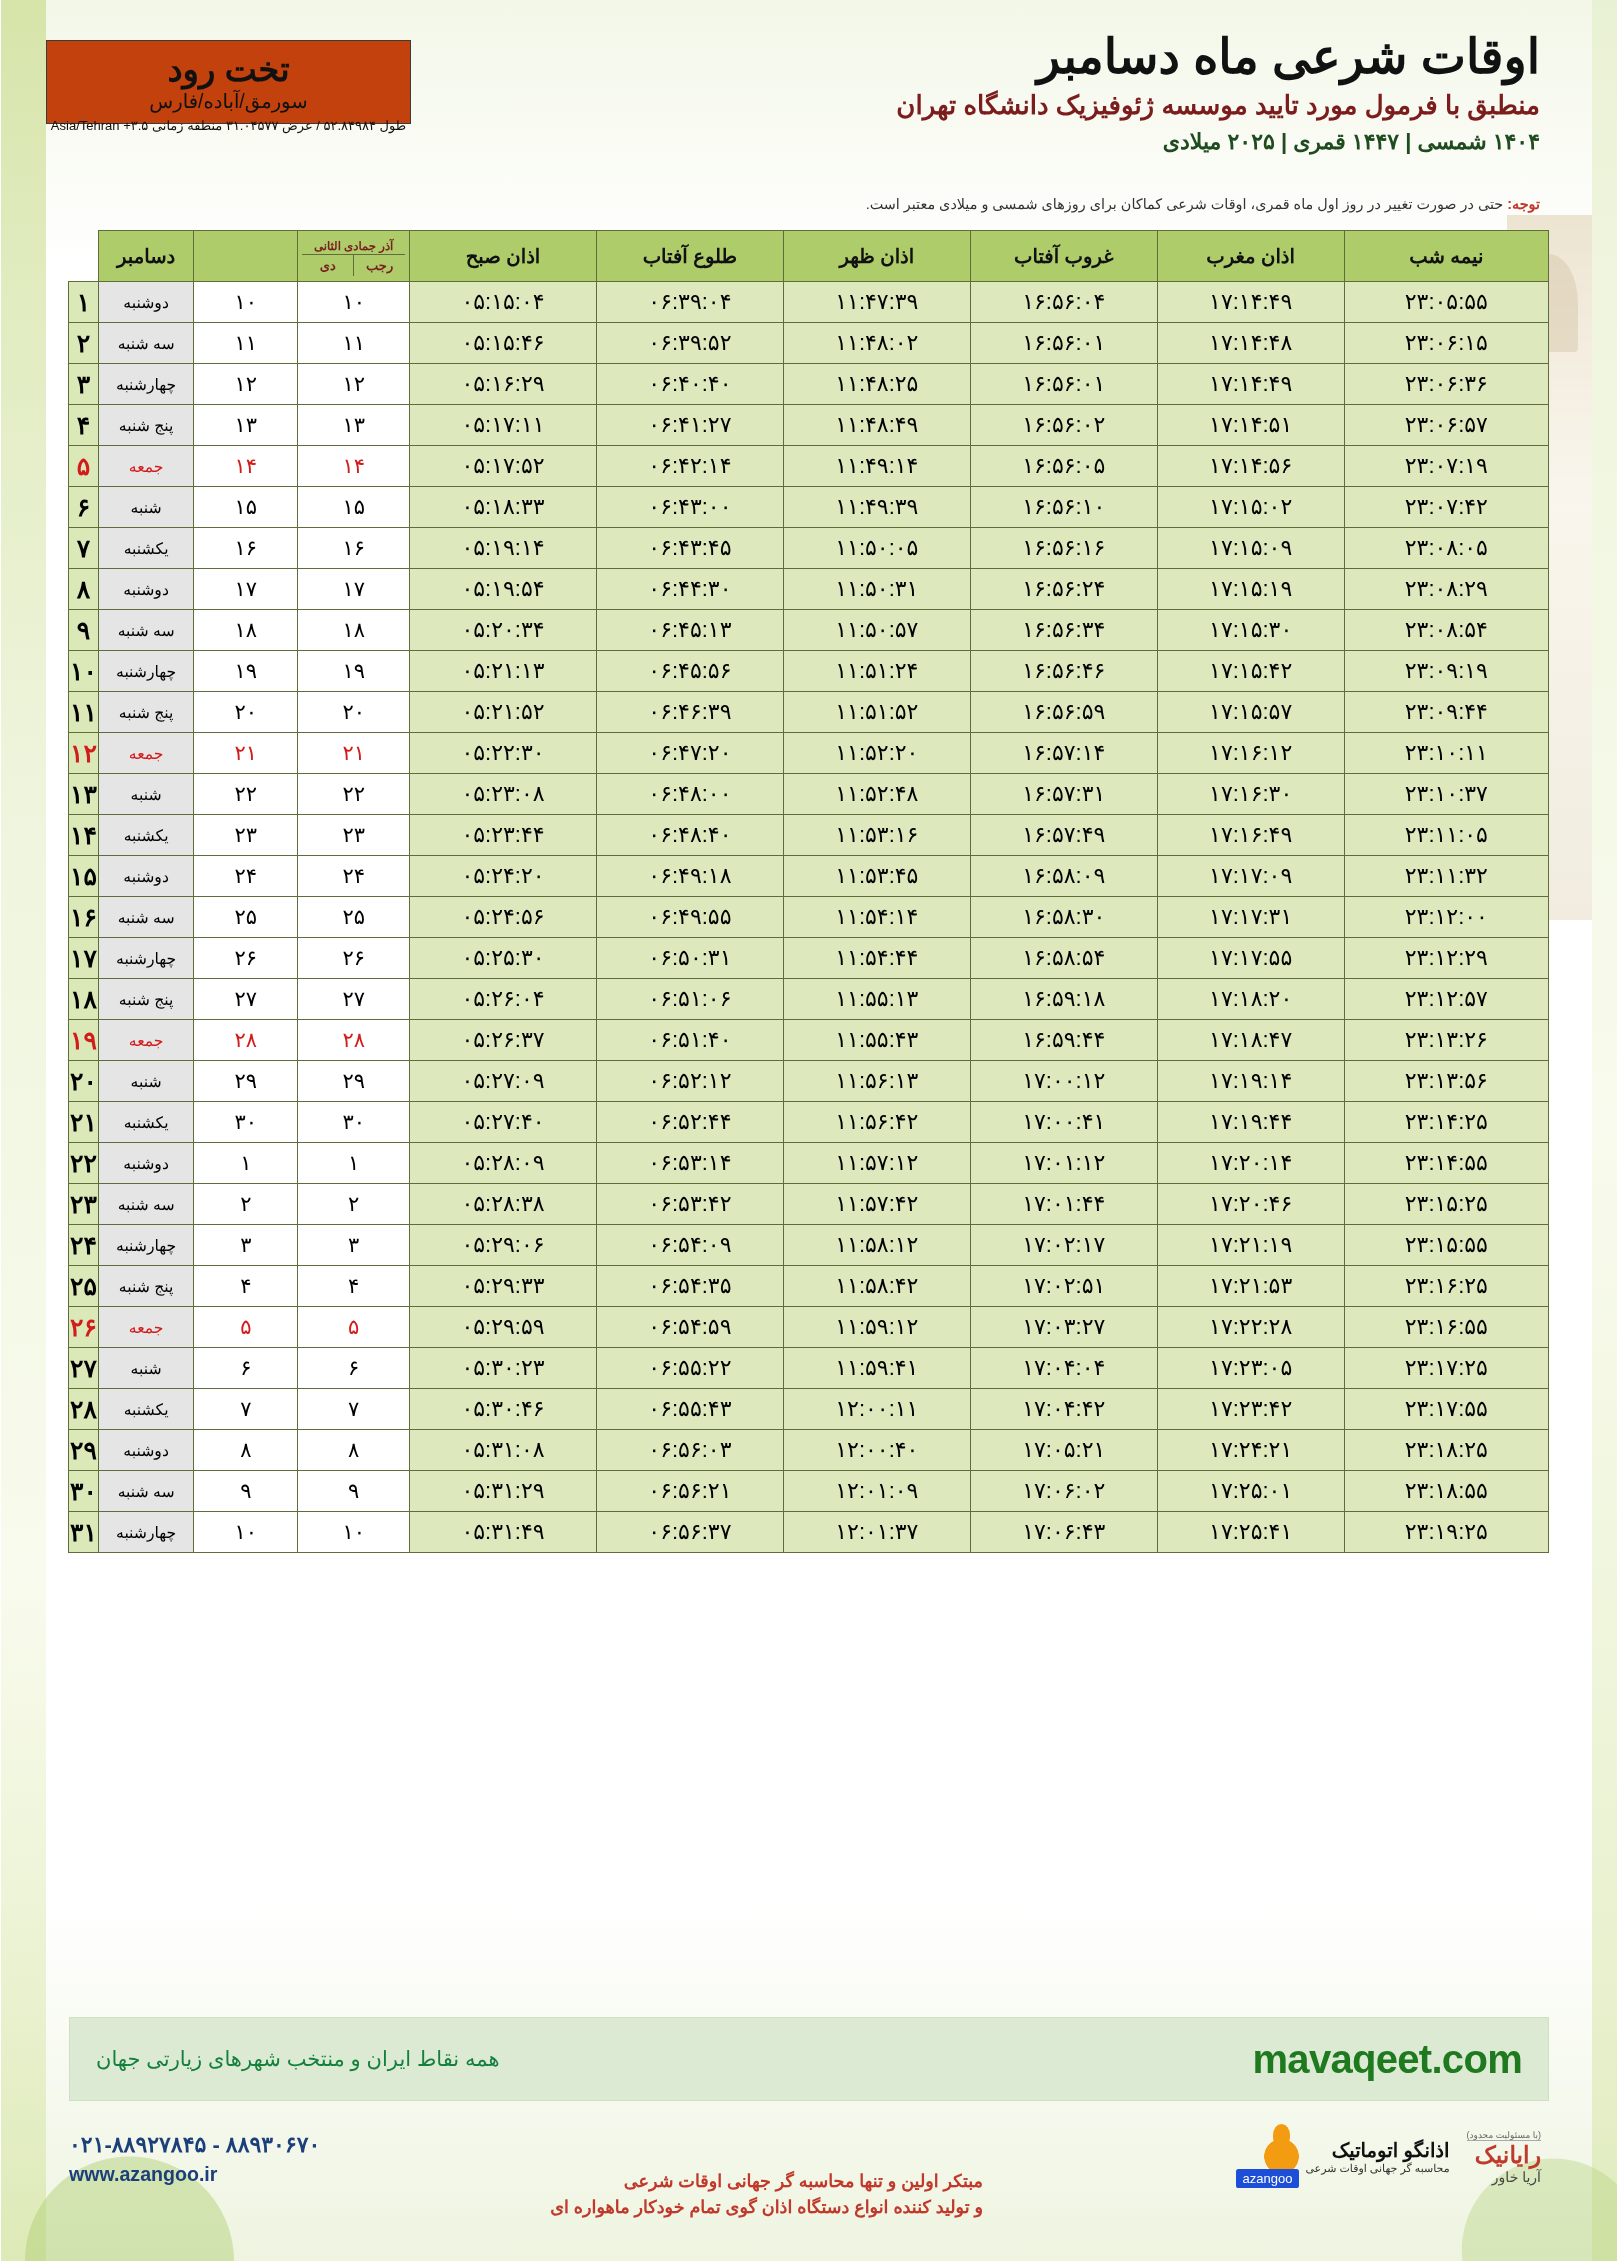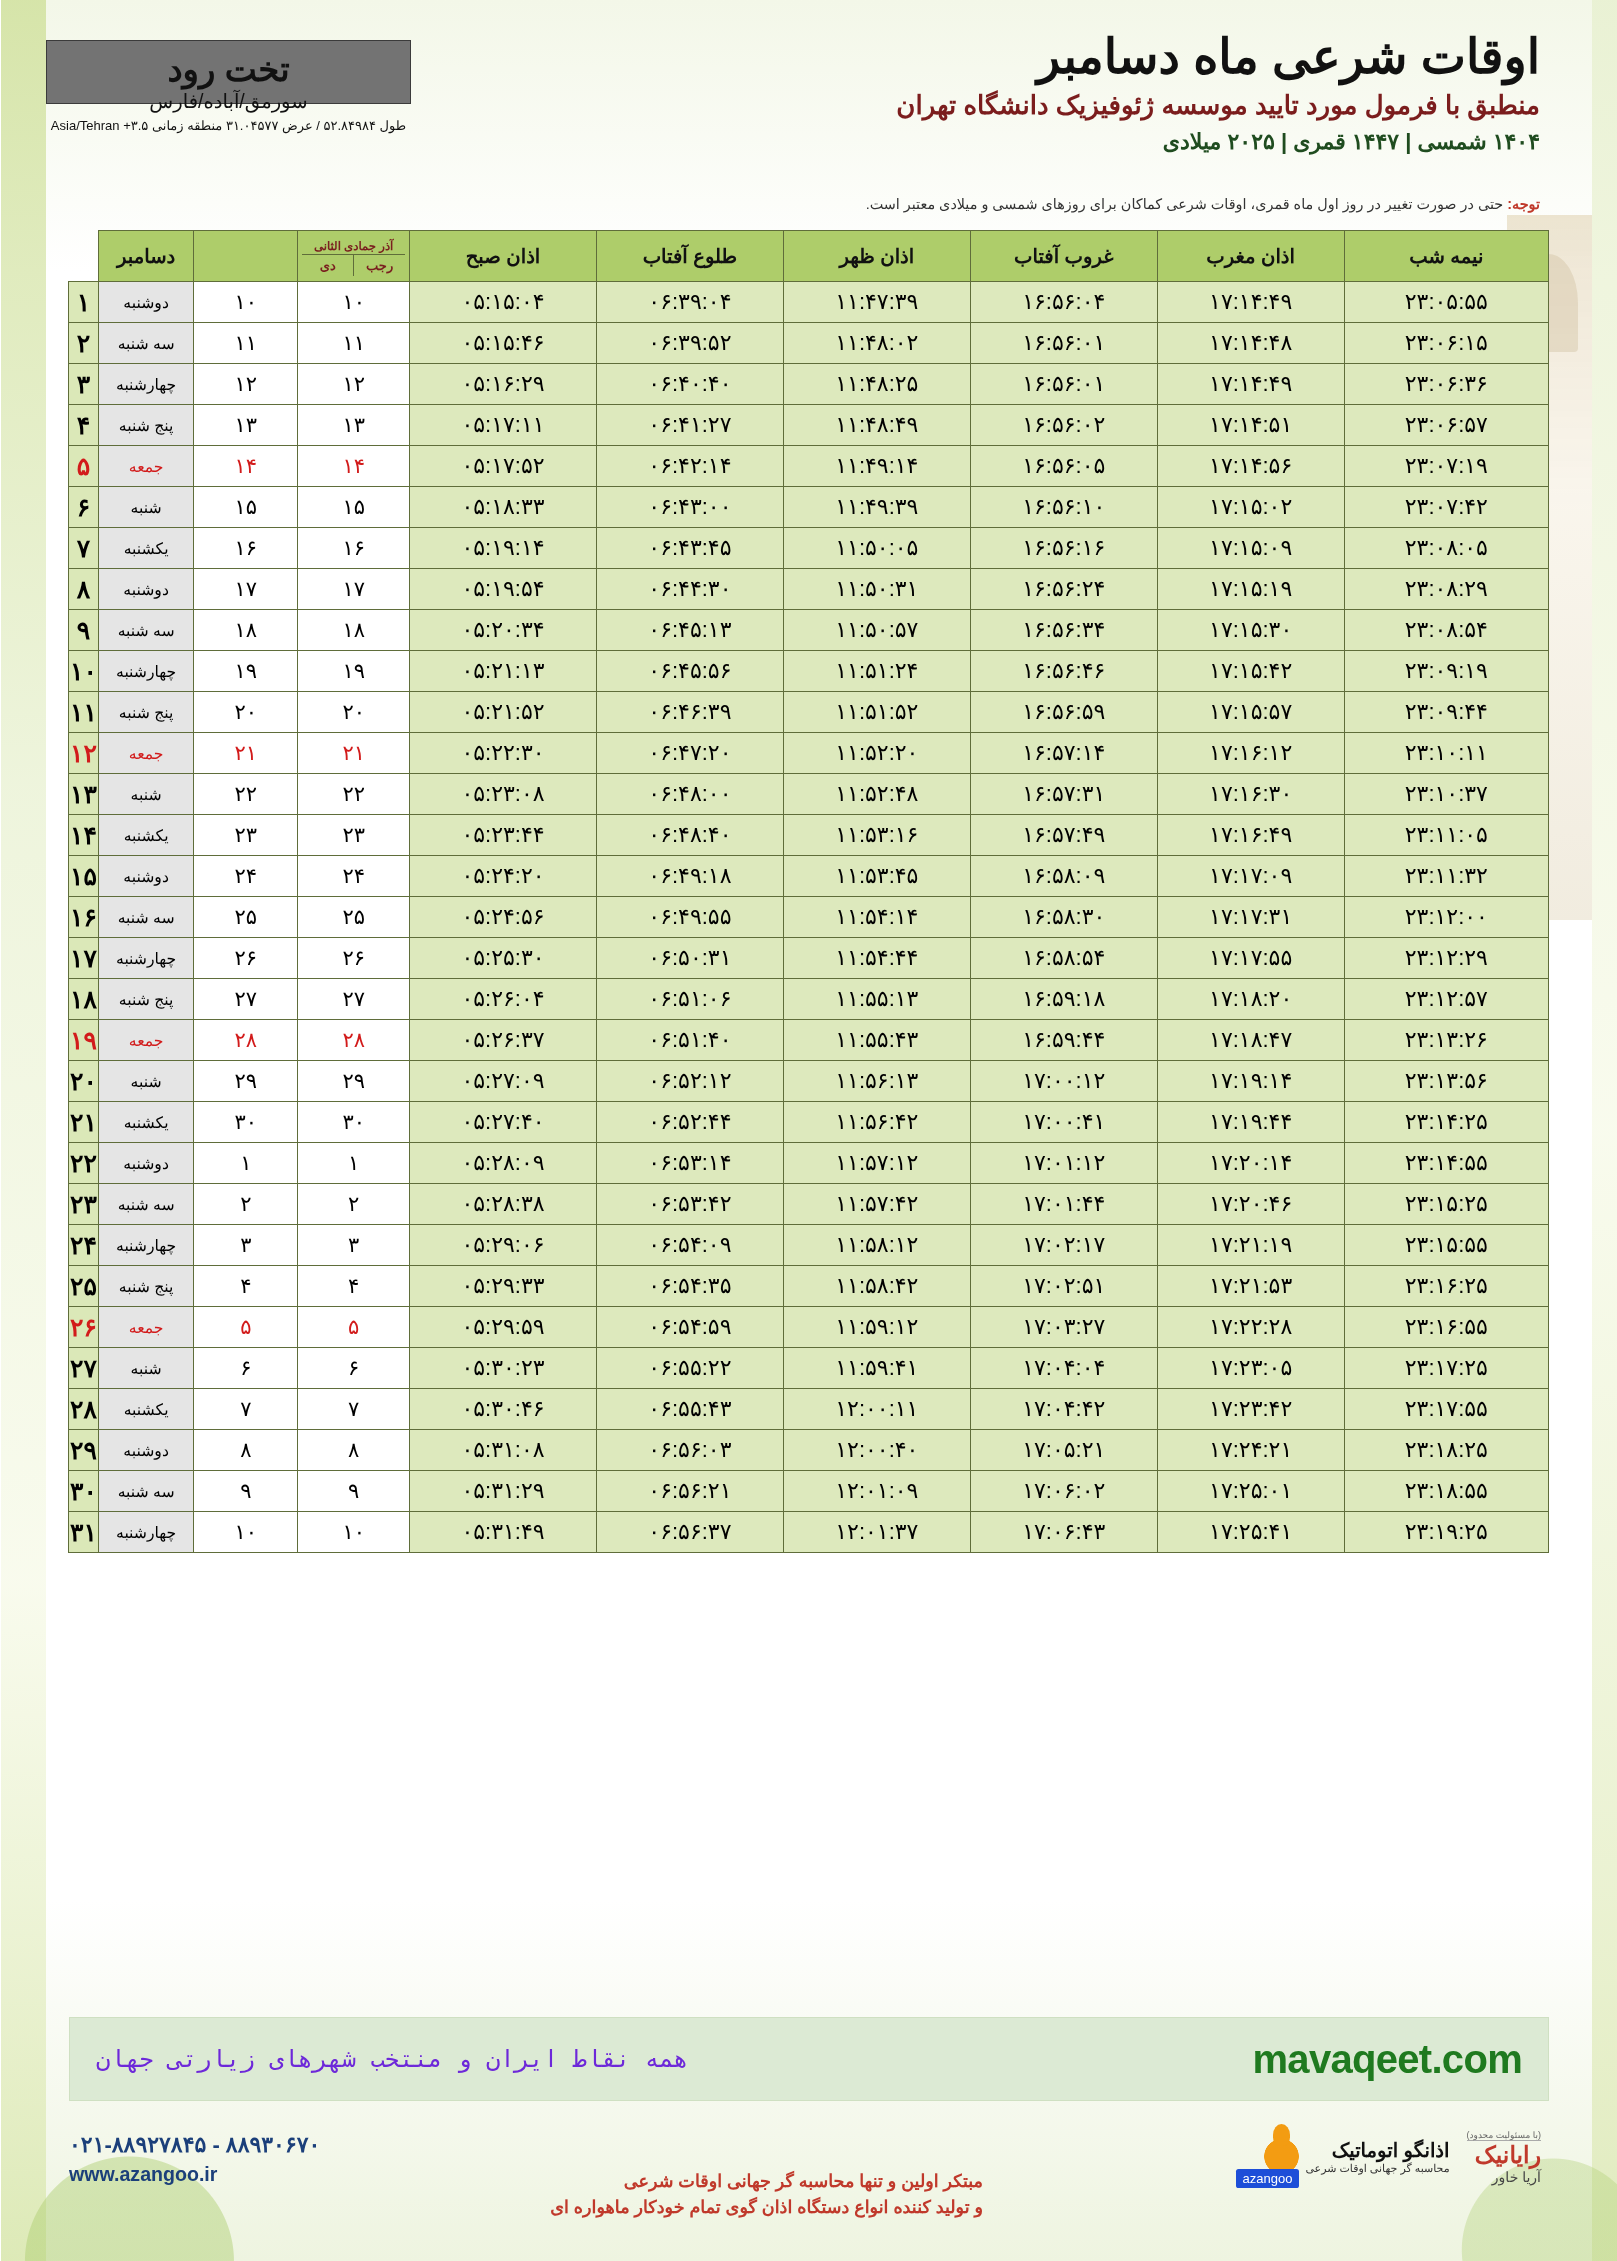--- a/index.html
+++ b/index.html
@@ -43,22 +43,22 @@
     background:
       radial-gradient(circle at 8% 100%, rgba(172,205,110,.45) 0 104px, transparent 105px),
       radial-gradient(circle at 96% 96%, rgba(172,205,110,.35) 0 91px, transparent 92px);
   }
 
   
   header {
     position:absolute; left:0; right:0; top:0; height:215px;
   }
   .city-box {
-    position:absolute; right:1207px; top:40px; width:365px; height:64px;
-    border:1.3px solid #3b3b3b; background:#737373;
+    position:absolute; right:1207px; top:40px; width:365px; height:84px;
+    border:1.3px solid #3b3b3b; background:#c2410c;
     text-align:center;
   }
   .city-name {
     font-size:34px; font-weight:bold; color:#111; margin-top:7.8px; letter-spacing:0.7px;
   }
   .city-sub {
     font-size:19.6px; color:#111; margin-top:1.3px;
   }
   .city-coords {
     font-size:13px; color:#111; margin-top:4.6px; direction:rtl;
@@ -123,21 +123,21 @@
   .footer-banner {
     position:absolute; left:69px; right:69px; top:2017px; height:84px;
     background:#dcead4; border:0.7px solid #cfe0c2;
     display:flex; align-items:center; justify-content:space-between;
     padding:0 26px;
   }
   .brand-fa {
     font-size:37px; font-weight:bold; color:#1f7a1f; direction:rtl; white-space:nowrap;
   }
   .brand-fa .bar { color:#6aa23c; font-weight:normal; }
-  .brand-slogan { font-size:24px; color:#6d28d9;font-family:Liberation Mono, monospace; }
+  .brand-slogan { font-size:21px; color:#15803d; }
   .brand-en { font-size:40px; font-weight:bold; color:#1f7a1f; letter-spacing:-0.7px; }
 
   .footer-bottom {
     position:absolute; left:69px; right:69px; top:2120px; height:117px;
   }
   .fb-left { position:absolute; left:0; top:11.7px; text-align:left; }
   .fb-phone { font-size:22px; font-weight:bold; color:#1b3f7a; direction:ltr; }
   .fb-web { font-size:19.6px; font-weight:bold; color:#1b3f7a; margin-top:5.2px; direction:ltr;}
   .fb-mid { position:absolute; left:418px; top:11.7px; text-align:right; width:496px; direction:rtl;margin-top:36px;}
   .fb-mid div { font-size:17.6px; color:#c0392b; font-weight:bold; line-height:1.5;}

